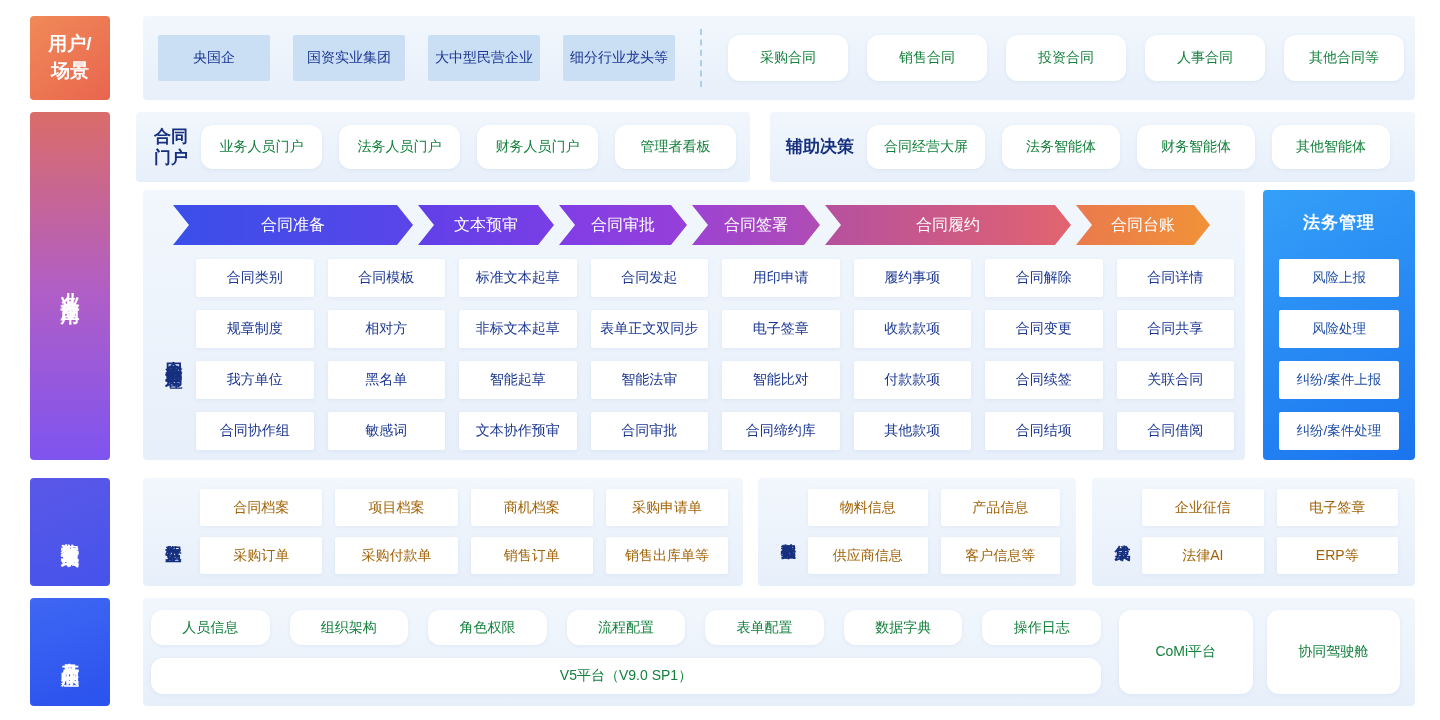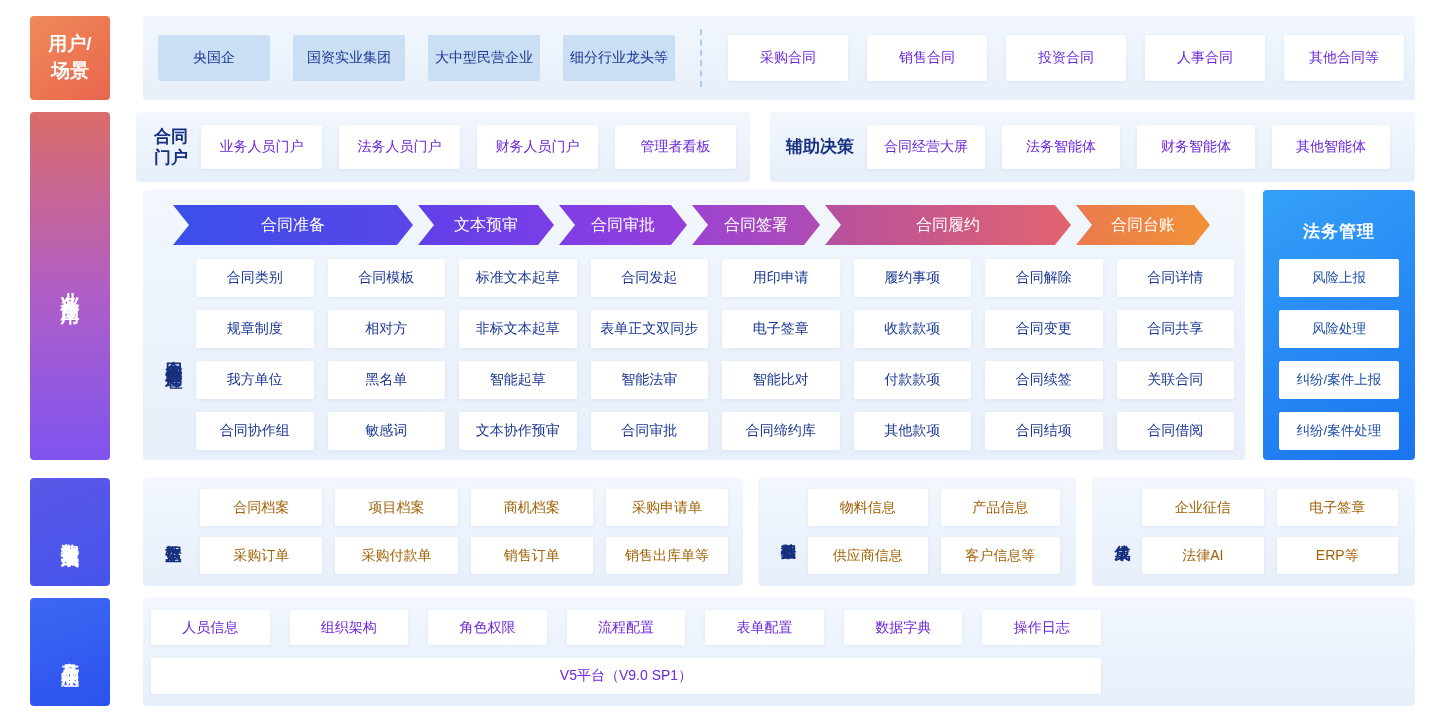--- a/index.html
+++ b/index.html
@@ -27,23 +27,23 @@
   .band-base { font-size:18px; letter-spacing:2px; }
 
   
   .panel {
     position:absolute; border-radius:4px;
     background:linear-gradient(180deg,#f2f7fd 0%,#e7effa 100%);
   }
 
   
   .wbox {
-    background:#ffffff; border-radius:2px;
-    display:flex; align-items:center; justify-content:center;
-    font-size:14px; font-weight:500; color:#6d28d9;
+    background:#ffffff; border-radius:12px;
+    display:flex; align-items:center; justify-content:center;
+    font-size:14px; font-weight:500; color:#15803d;
     box-shadow:0 1px 4px rgba(40,80,160,.07);
     white-space:nowrap;
   }
 
   
   .panel-scenario { left:143px; top:16px; width:1272px; height:84px; display:flex; align-items:center; padding-left:15px; }
   .chip-row { display:flex; gap:23px; }
   .chip-row > div {
     width:112px; height:46px; background:#cadef4; border-radius:2px;
     display:flex; align-items:center; justify-content:center;
@@ -84,21 +84,21 @@
     position:absolute; left:53px; top:69px; width:1038px;
     display:grid; grid-template-columns:repeat(8,1fr); column-gap:14px; row-gap:13px;
   }
   .lc-grid > div { height:38px; background:#fff; border-radius:2px; display:flex; align-items:center; justify-content:center; font-size:14px; font-weight:500; color:#1a3691; box-shadow:0 1px 4px rgba(40,80,160,.07); white-space:nowrap; }
 
   
   .panel-legal {
     left:1263px; top:190px; width:152px; height:270px; border-radius:4px;
     background:linear-gradient(150deg,#34a0f8,#1b74ef);
   }
-  .legal-title { margin-top:30px; text-align:center; color:#fff; font-size:17px; font-weight:700; letter-spacing:1px; }
+  .legal-title { margin-top:21px; text-align:center; color:#fff; font-size:17px; font-weight:700; letter-spacing:1px; }
   .legal-items { position:absolute; left:16px; right:16px; top:69px; display:grid; row-gap:13px; }
   .legal-items > div { height:38px; background:#fff; border-radius:2px; display:flex; align-items:center; justify-content:center; font-size:13.5px; font-weight:500; color:#1c4da6; white-space:nowrap; }
 
   
   .panel-master      { left:143px;  top:478px; width:600px; height:108px; }
   .panel-basic       { left:758px;  top:478px; width:318px; height:108px; }
   .panel-integration { left:1092px; top:478px; width:323px; height:108px; }
   .data-label {
     position:absolute; left:17px; top:0; height:108px; width:26px;
     display:flex; align-items:center; justify-content:center;
@@ -271,15 +271,19 @@
           <div class="wbox">人员信息</div>
           <div class="wbox">组织架构</div>
           <div class="wbox">角色权限</div>
           <div class="wbox">流程配置</div>
           <div class="wbox">表单配置</div>
           <div class="wbox">数据字典</div>
           <div class="wbox">操作日志</div>
         </div>
       <div class="wbox platform-bar">V5平台（V9.0 SP1）</div>
     </div>
+    <div class="base-right">
+        <div class="wbox">CoMi平台</div>
+        <div class="wbox">协同驾驶舱</div>
+      </div>
   </div>
 
 </div>
 
 </body></html>

